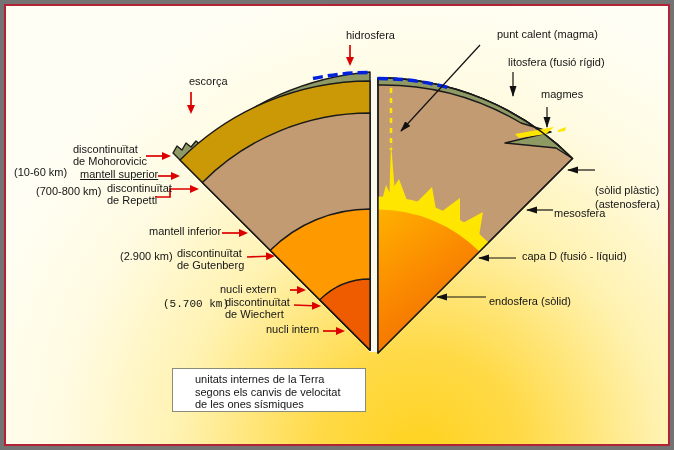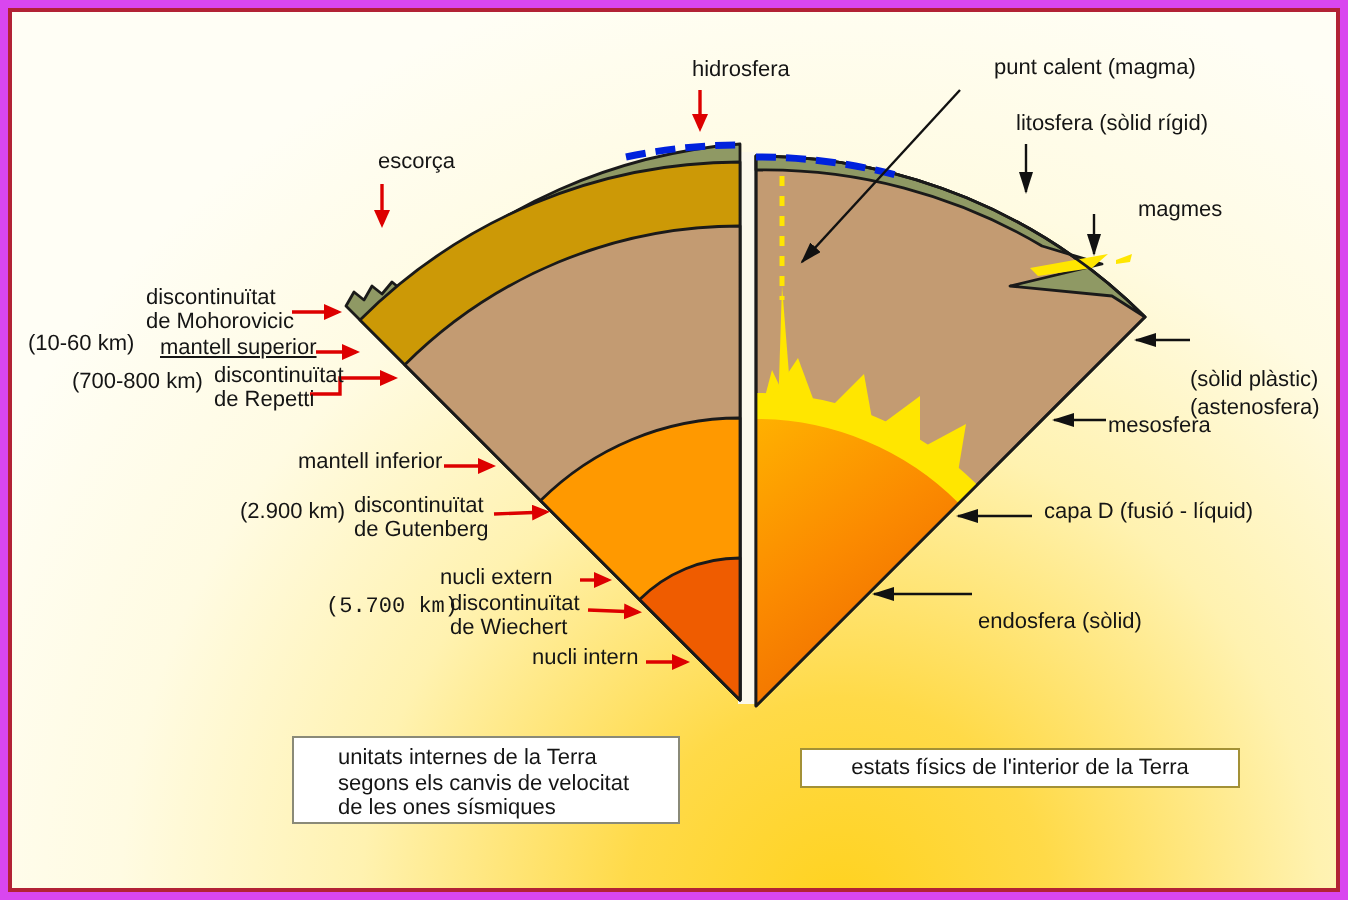--- a/index.html
+++ b/index.html
@@ -1,45 +1,45 @@
 <!DOCTYPE html>
 <html><head>
 <meta charset="utf-8">
 <title>Diagram</title>
 <style>
   html,body{margin:0;padding:0;background:#ffffff;}
-  #stage{position:relative;width:674px;height:450px;background:#d946ef;overflow:hidden;
+  #stage{position:relative;width:674px;height:450px;background:#737373;overflow:hidden;
          font-family:"Liberation Sans","DejaVu Sans",sans-serif;}
   #diagram-svg{position:absolute;left:0;top:0;}
   .lbl{position:absolute;font-size:11px;line-height:11.5px;color:#151515;white-space:nowrap;}
   .lbl.multi{white-space:pre-line;}
   
   #lbl-hidrosfera{left:346px;top:30px;}
   #lbl-punt-calent{left:477px;top:29px;padding-left:20px;}
   #lbl-litosfera{left:508px;top:57px;}
-  #lbl-magmes{left:541px;top:100px;margin-left:28px;}
+  #lbl-magmes{left:541px;top:89px;}
   #lbl-escorca{left:189px;top:76px;text-align:right;}
   #lbl-astenosfera{left:595px;top:163px;margin-top:36px;}
   #lbl-solid-plastic{left:595px;top:185px;}
   #lbl-mesosfera{left:554px;top:208px;}
   #lbl-d10-60{left:14px;top:147px;margin-top:20px;}
   #lbl-moho{left:73px;top:144px;}
   #lbl-mantell-superior{left:80px;top:169px;text-decoration:underline;}
   #lbl-d700-800{left:36px;top:186px;}
   #lbl-repetti{left:107px;top:183px;}
   #lbl-mantell-inferior{left:149px;top:226px;}
   #lbl-d2900{left:120px;top:251px;}
   #lbl-gutenberg{left:177px;top:248px;}
   #lbl-nucli-extern{left:220px;top:284px;}
   #lbl-d5700{left:163px;top:299px;font-family:Liberation Mono, monospace;}
   #lbl-wiechert{left:225px;top:297px;}
   #lbl-nucli-intern{left:266px;top:324px;}
   #lbl-capa-d{left:522px;top:251px;}
-  #lbl-endosfera{left:489px;top:306px;}
-  .caption-box{position:absolute;background:#ffffff;font-size:11px;color:#151515;}
+  #lbl-endosfera{left:489px;top:296px;}
+  .caption-box{position:absolute;background:#ffffff;font-size:11px;color:#151515;margin-left:26px;}
   #box-left{left:146px;top:368px;width:194px;height:44px;border:1px solid #8a8a78;
             padding:4px 0 0 22px;line-height:12.5px;white-space:pre-line;box-sizing:border-box;}
   #box-right{left:400px;top:374px;width:220px;height:20px;border:1px solid #a39136;
              text-align:center;line-height:19px;box-sizing:border-box;}
 </style>
 </head>
 <body>
 
 <div id="stage">
 
@@ -125,21 +125,21 @@
       <path d="M553,210 L527,210" marker-end="url(#blackhead)"></path>
       <path d="M516,258 L479,258" marker-end="url(#blackhead)"></path>
       <path d="M486,297 L437,297" marker-end="url(#blackhead)"></path>
     </g>
 
     <rect x="5" y="5" width="664" height="440" fill="none" stroke-width="2" stroke="#b22235"></rect>
   </svg>
 
   <div class="lbl" id="lbl-hidrosfera">hidrosfera</div>
   <div class="lbl" id="lbl-punt-calent">punt calent (magma)</div>
-  <div class="lbl" id="lbl-litosfera">litosfera (sòlid rígid)</div>
+  <div class="lbl" id="lbl-litosfera">litosfera (fusió rígid)</div>
   <div class="lbl" id="lbl-magmes">magmes</div>
   <div class="lbl" id="lbl-escorca">escorça</div>
   <div class="lbl" id="lbl-astenosfera">(astenosfera)</div>
   <div class="lbl" id="lbl-solid-plastic">(sòlid plàstic)</div>
   <div class="lbl" id="lbl-mesosfera">mesosfera</div>
   <div class="lbl" id="lbl-d10-60">(10-60 km)</div>
   <div class="lbl multi" id="lbl-moho">discontinuïtat
 de Mohorovicic</div>
   <div class="lbl" id="lbl-mantell-superior">mantell superior</div>
   <div class="lbl" id="lbl-d700-800">(700-800 km)</div>
@@ -153,14 +153,13 @@
   <div class="lbl" id="lbl-d5700">(5.700 km)</div>
   <div class="lbl multi" id="lbl-wiechert">discontinuïtat
 de Wiechert</div>
   <div class="lbl" id="lbl-nucli-intern">nucli intern</div>
   <div class="lbl" id="lbl-capa-d">capa D (fusió - líquid)</div>
   <div class="lbl" id="lbl-endosfera">endosfera (sòlid)</div>
 
   <div class="caption-box" id="box-left">unitats internes de la Terra
 segons els canvis de velocitat
 de les ones sísmiques</div>
-  <div class="caption-box" id="box-right">estats físics de l'interior de la Terra</div>
 </div>
 
 </body></html>

